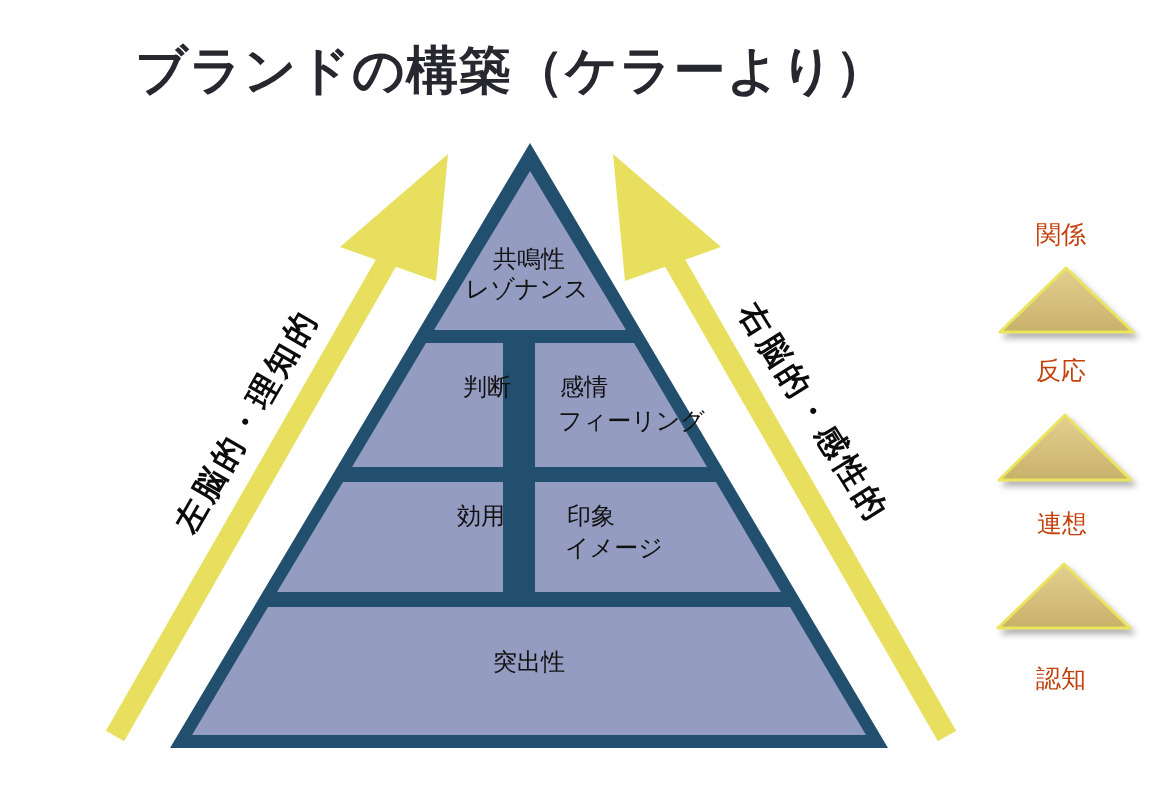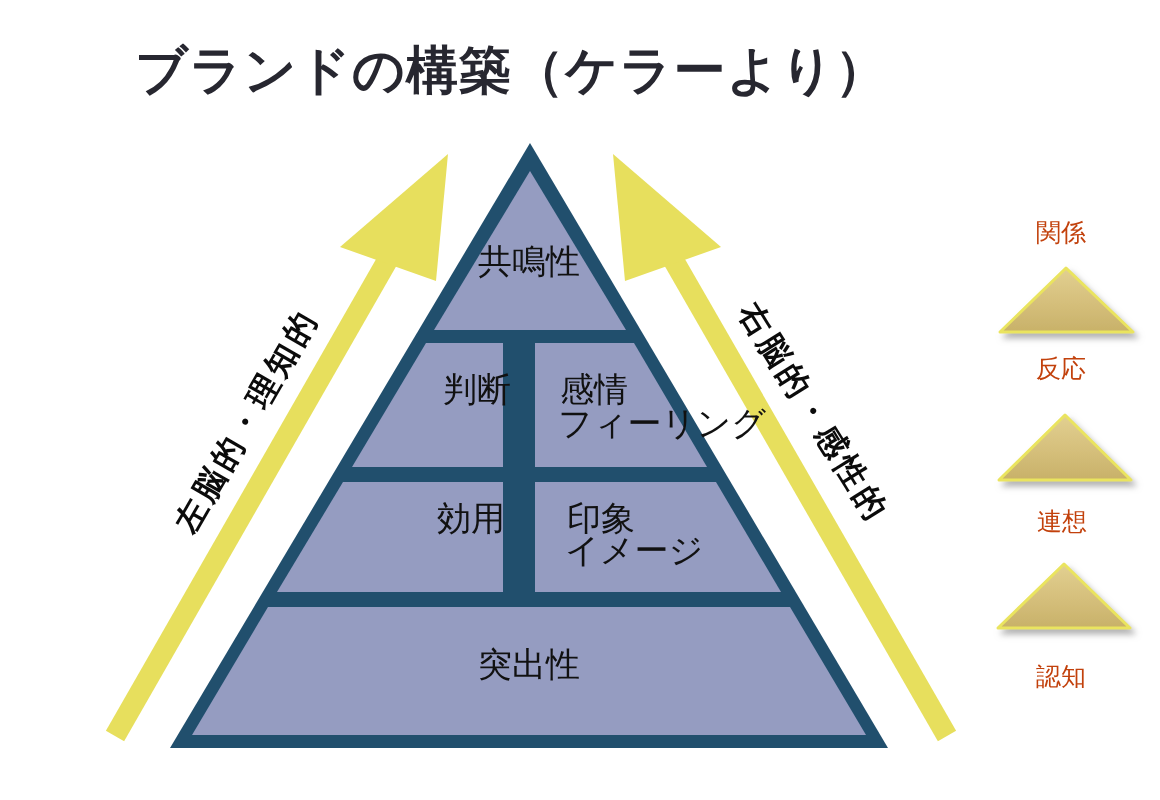--- a/index.html
+++ b/index.html
@@ -1,38 +1,38 @@
 <!DOCTYPE html>
 <html style="--pyramid-border: #214f6d; --pyramid-fill: #959cc1; --arrow-yellow: #e7df5d; --legend-triangle-fill: #d5bf7b; --legend-triangle-border: #eae45f; --title-text: #272730; --label-text: #111111;"><head>
 <meta charset="utf-8">
 <style>
   html,body{margin:0;padding:0;background:#ffffff;}
   .stage{
     position:relative;width:1160px;height:800px;overflow:hidden;background:#fff;
-    font-family:Liberation Mono, monospace;
+    font-family:Liberation Serif, serif;
   }
   svg{position:absolute;left:0;top:0;}
 
   
   .py-outline{fill:var(--pyramid-border,#214f6d);}
   .py-cell{fill:var(--pyramid-fill,#959cc1);}
   .arrow-shaft{stroke:var(--arrow-yellow,#e7df5d);stroke-width:21;fill:none;}
   .arrow-head{fill:var(--arrow-yellow,#e7df5d);}
   .leg-tri{stroke:var(--legend-triangle-border,#eae45f);stroke-width:3;stroke-linejoin:round;}
   .grad-top{stop-color:#e2d091;}
   .grad-mid{stop-color:var(--legend-triangle-fill,#d5bf7b);}
   .grad-bot{stop-color:#c8b169;}
 
   .title{
     position:absolute;left:135px;top:36px;margin:0;
     font-size:52px;font-weight:bold;letter-spacing:1px;
     color:var(--title-text,#272730);white-space:nowrap;
   }
   .lbl{
-    position:absolute;font-size:34px;line-height:1;color:var(--label-text,#111111);
+    position:absolute;font-size:24px;line-height:1;color:var(--label-text,#111111);
     white-space:nowrap;
   }
   .res1{left:529px;top:247px;transform:translateX(-50%);}
   .res2{left:527px;top:277px;transform:translateX(-50%);}
   .jud1{right:649px;top:375px;}
   .jud2{right:653px;top:410px;}
   .feel1{left:560px;top:375px;}
   .feel2{left:558px;top:409px;}
   .perf1{right:655px;top:504px;}
   .perf2{right:683px;top:535px;}
@@ -92,20 +92,21 @@
     <polygon class="py-cell" points="343,482 503,482 503,592 277,592"></polygon>
     <polygon class="py-cell" points="535,482 716,482 781,592 535,592"></polygon>
     <polygon class="py-cell" points="268,607 790,607 866,735 192,735"></polygon>
 
     <polygon class="leg-tri" fill="url(#triGrad)" filter="url(#triShadow)" points="1066,268 1133,332 1000,332"></polygon>
     <polygon class="leg-tri" fill="url(#triGrad)" filter="url(#triShadow)" points="1065,415 1131,480 999,480"></polygon>
     <polygon class="leg-tri" fill="url(#triGrad)" filter="url(#triShadow)" points="1064,564 1130,628 998,628"></polygon>
   </svg>
 
   <div class="lbl res1">共鳴性</div>
+  <div class="lbl res2">レゾナンス</div>
   <div class="lbl jud1">判断</div>
   <div class="lbl feel1">感情</div>
   <div class="lbl feel2">フィーリング</div>
   <div class="lbl perf1">効用</div>
   <div class="lbl img1">印象</div>
   <div class="lbl img2">イメージ</div>
   <div class="lbl sal1">突出性</div>
 
   <div class="arrow-label arrow-label-left">左脳的・理知的</div>
   <div class="arrow-label arrow-label-right">右脳的・感性的</div>

